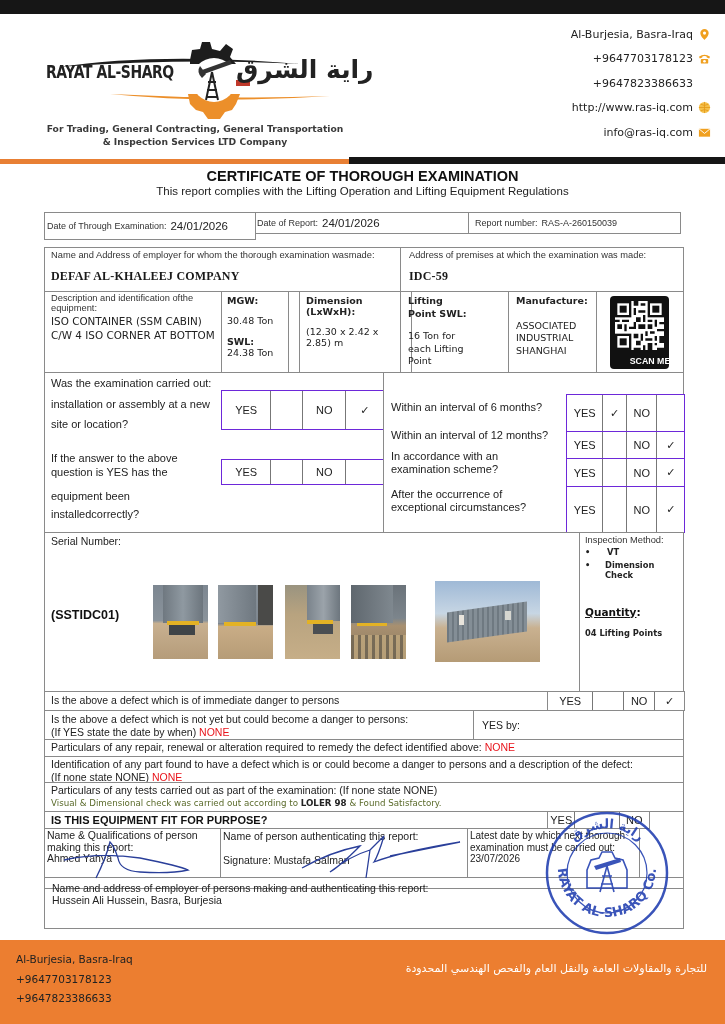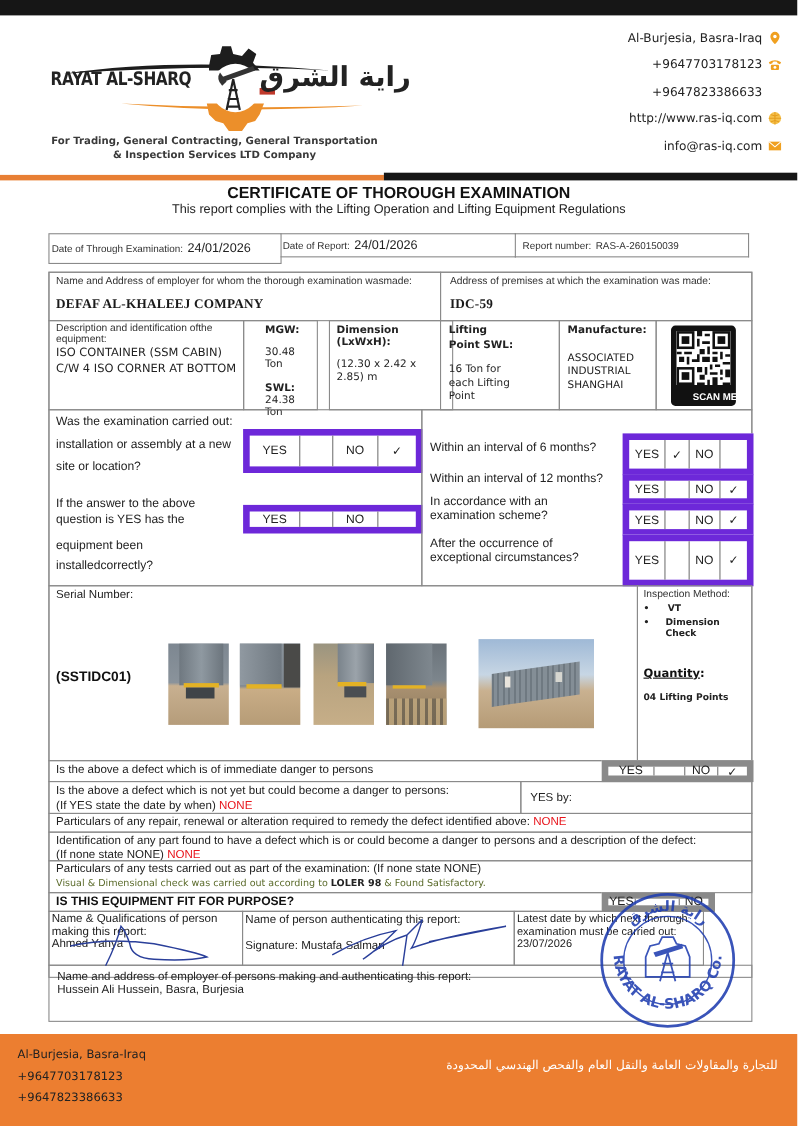--- a/index.html
+++ b/index.html
@@ -32,21 +32,21 @@
   .subtitle { left: 0; top: 185px; width: 725px; text-align: center; font-size: 11.5px; color: #222; }
   .cell { position: absolute; border: 1px solid #8a8a8a; }
   .lbl { font-size: 9.3px; color: #333; }
   .val { font-size: 11.5px; color: #222; }
   .calibri { font-family: "DejaVu Sans", sans-serif; }
   .serif-b { font-family: "Liberation Serif", serif; font-weight: bold; font-size: 12px; letter-spacing: 0.2px; }
 
   .red { color: #e8141b; }
 
   
-  .yn { position: absolute; display: flex; border: 6px solid #6d28d9; background: #fff; }
+  .yn { position: absolute; display: flex; border: 1px solid #6d28d9; background: #fff; }
   .yn > div { border-right: 1px solid #777; display: flex; align-items: center; justify-content: center; font-size: 11px; color: #222; }
   .yn > div:last-child { border-right: none; }
 
   .photo { position: absolute; overflow: hidden; }
 
   
   .footer { left: 0; top: 940px; width: 725px; height: 84px; background: #ec7e30; }
   .footer-left { position: absolute; left: 16px; top: 10px; font-family: "DejaVu Sans", sans-serif; font-size: 10.5px; color: #222; line-height: 19.5px; }
   .footer-right { position: absolute; right: 18px; top: 20px; text-align: right; direction: rtl; font-family: "DejaVu Sans", sans-serif; font-size: 11px; color: #fff; line-height: 18px; }
 </style>
@@ -144,21 +144,21 @@
 </div>
 <div class="cell" style="left:400px;top:247px;width:284px;height:45px;padding:2px 8px;">
   <div class="lbl">Address of premises at which the examination was made:</div>
   <div class="serif-b" style="margin-top:9px;">IDC-59</div>
 </div>
 
 <div class="cell" style="left:44px;top:291px;width:178px;height:82px;padding:1px 6px;">
   <div class="lbl" style="line-height:10px;">Description and identification ofthe equipment:</div>
   <div class="calibri" style="font-size:10.4px;line-height:14px;margin-top:1px;color:#222;">ISO CONTAINER (SSM CABIN) C/W 4 ISO CORNER AT BOTTOM</div>
 </div>
-<div class="cell calibri" style="left:221px;top:291px;width:68px;height:82px;padding:3px 19px;font-size:9.5px;color:#222;">
+<div class="cell calibri" style="left:221px;top:291px;width:68px;height:82px;padding:3px 5px;font-size:9.5px;color:#222;">
   <div style="font-weight:bold;">MGW:</div>
   <div style="margin-top:9px;">30.48 Ton</div>
   <div style="font-weight:bold;margin-top:10px;">SWL:</div>
   <div>24.38 Ton</div>
 </div>
 <div class="cell calibri" style="left:288px;top:291px;width:113px;height:82px;padding:3px 6px;font-size:9.5px;color:#222;margin-left:11px;">
   <div style="font-weight:bold;">Dimension (LxWxH):</div>
   <div style="margin-top:9px;">(12.30 x 2.42 x 2.85) m</div>
 </div>
 <div class="cell calibri" style="left:400px;top:291px;width:109px;height:82px;padding:3px 7px;font-size:9.5px;color:#222;line-height:12.5px;">

